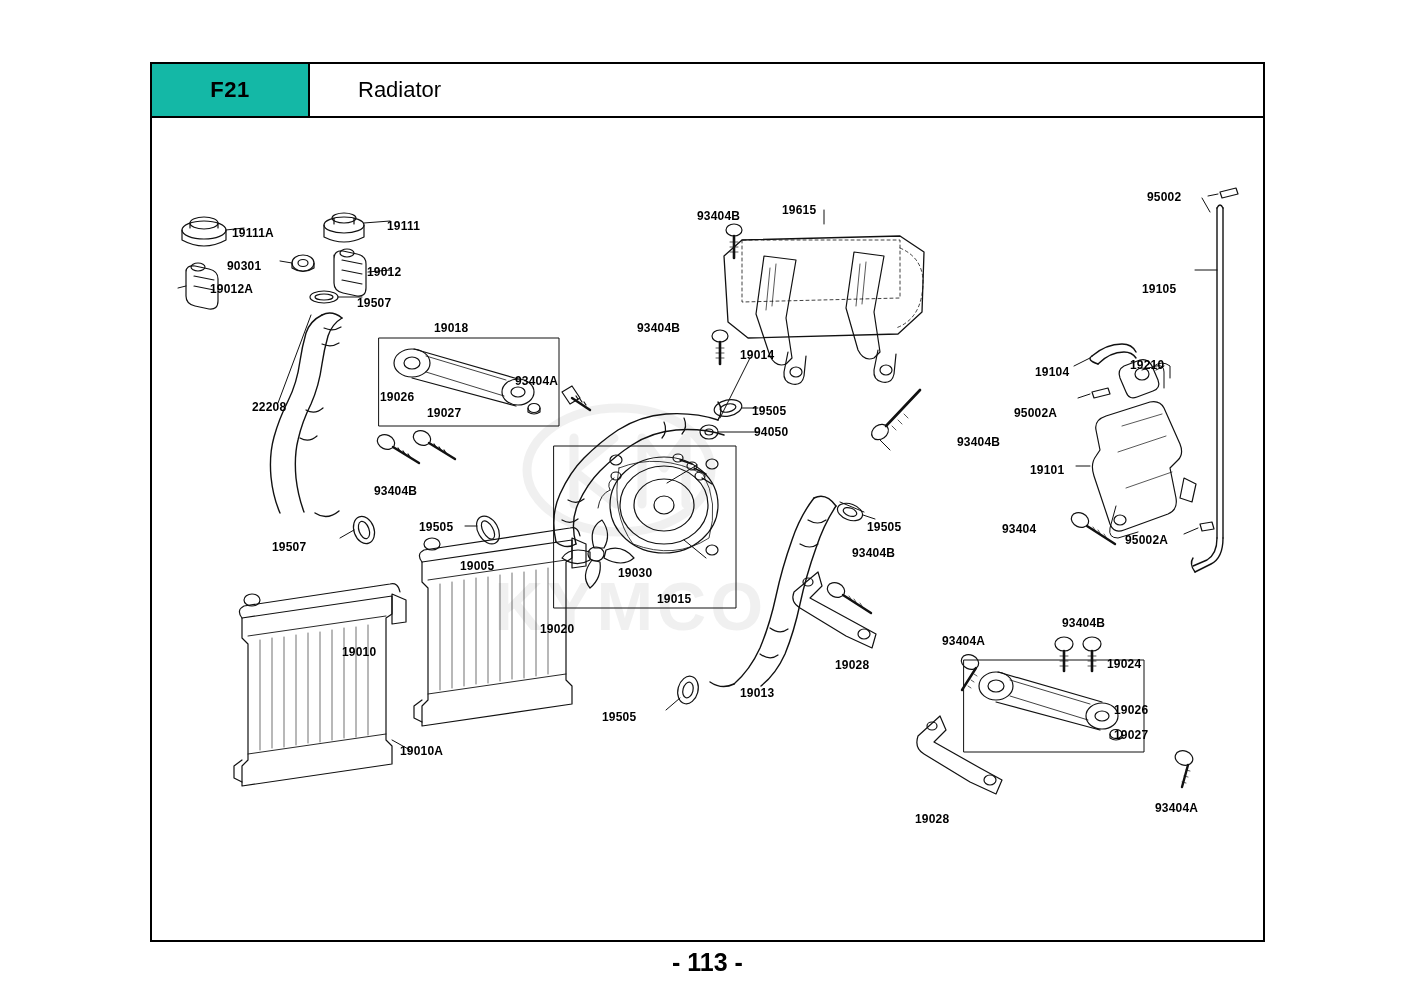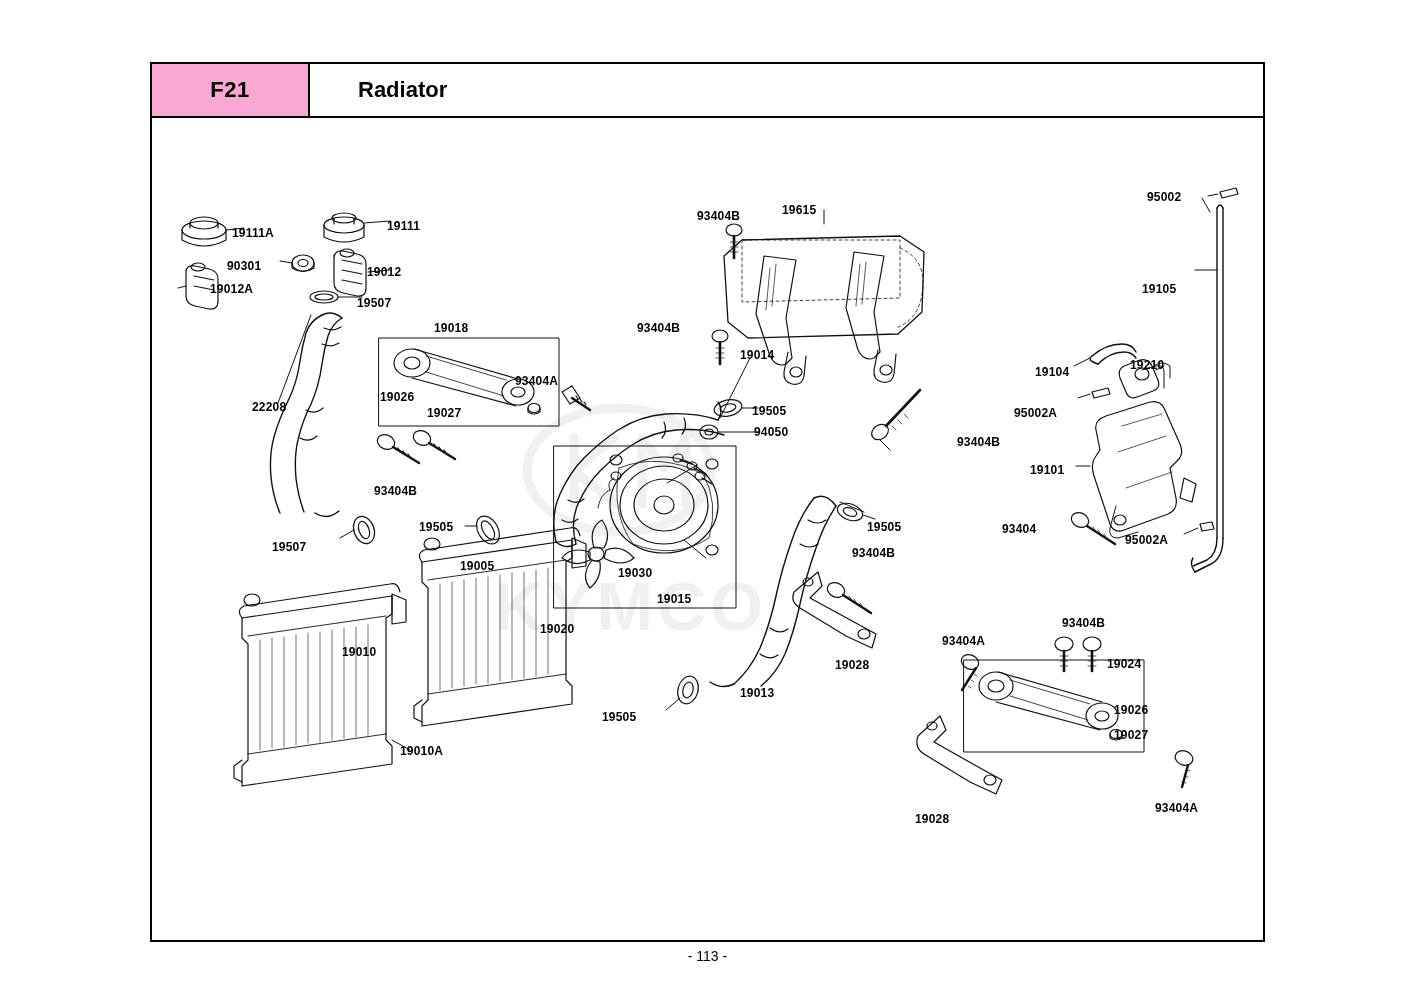--- a/index.html
+++ b/index.html
@@ -32,21 +32,21 @@
     box-sizing: border-box;
   }
   .title-cell {
     position: absolute;
     left: 150px;
     top: 62px;
     width: 160px;
     height: 56px;
     border: 2px solid #000;
     box-sizing: border-box;
-    background: #f9a8d4;
+    background: #14b8a6;
     display: flex;
     align-items: center;
     justify-content: center;
   }
   .title-code {
     font-size: 22px;
     font-weight: bold;
     letter-spacing: 0.5px;
   }
   .title-bar {
@@ -57,31 +57,31 @@
     height: 56px;
     border: 2px solid #000;
     border-left: none;
     box-sizing: border-box;
     background: #fff;
     display: flex;
     align-items: center;
   }
   .title-text {
     font-size: 22px;
-    font-weight: bold;
+    font-weight: normal;
     margin-left: 48px;
   }
   .page-number {
     position: absolute;
     left: 0;
     top: 948px;
     width: 1415px;
     text-align: center;
-    font-size: 14px;
-    font-weight: normal;
+    font-size: 25px;
+    font-weight: bold;
   }
   
   #drawing {
     position: absolute;
     left: 164px;
     top: 120px;
     width: 1319px;
     height: 820px;
     overflow: hidden;
   }

